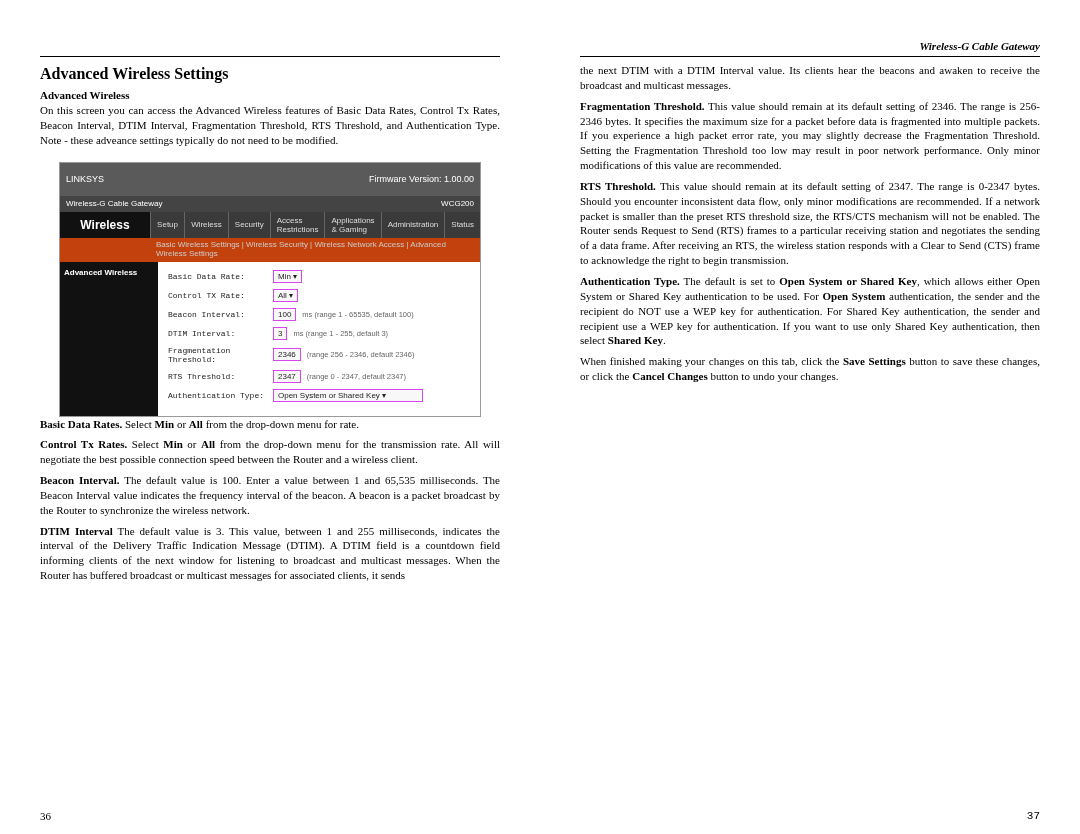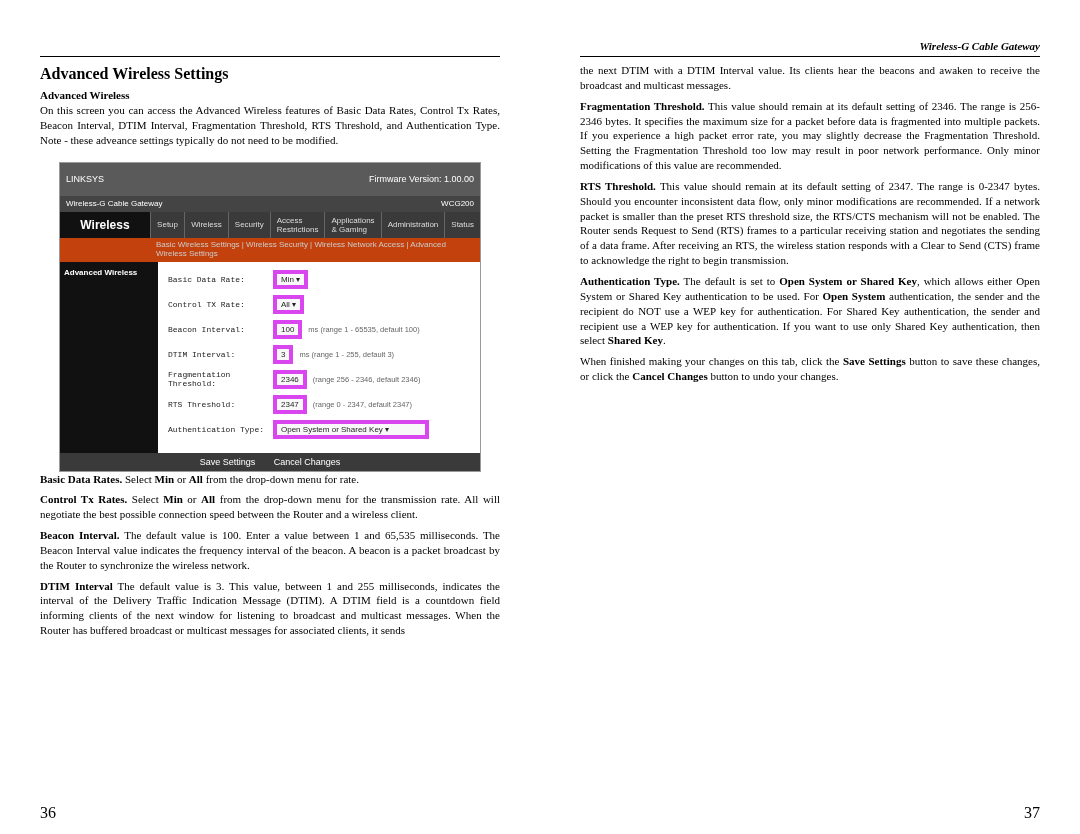--- a/index.html
+++ b/index.html
@@ -59,24 +59,24 @@
   .figure-caption {
     font-family: Arial, Helvetica, sans-serif;
     font-weight: bold;
     font-size: 10px;
     text-align: center;
     margin: 4px 0 10px 0;
   }
   .page-number {
     position: absolute;
     bottom: -18px;
-    font-size: 16px;
+    font-size: 11px;
   }
   .page-left .page-number { left: 40px; }
-  .page-right .page-number { right: 40px; }
+  .page-right .page-number { right: 40px; font-family: Liberation Mono, monospace; }
 
   
   .router-ui {
     width: 420px;
     margin: 8px auto 0 auto;
     border: 1px solid #999;
     font-family: Arial, Helvetica, sans-serif;
     font-size: 9px;
     background: #fff;
   }
@@ -155,21 +155,21 @@
     font-size: 8px;
     color: #222;
   }
   .form-row {
     display: flex;
     align-items: center;
     margin-bottom: 6px;
   }
   .form-row .lab { width: 105px; font-family: Liberation Mono, monospace; }
   .form-row .ctrl {
-    border: 4px solid #d946ef;
+    border: 1px solid #d946ef;
     background: #f8f8f8;
     padding: 1px 4px;
     font-size: 8px;
     display: inline-block;
     margin-right: 6px;
   }
   .form-row .hint { color: #666; font-size: 7.5px; }
   .router-footer {
     background: #3a3a3a;
     color: #fff;
@@ -247,24 +247,20 @@
             <span class="lab">RTS Threshold:</span>
             <span class="ctrl">2347</span>
             <span class="hint">(range 0 - 2347, default 2347)</span>
           </div>
           <div class="form-row">
             <span class="lab">Authentication Type:</span>
             <span class="ctrl" style="min-width:140px">Open System or Shared Key ▾</span>
           </div>
         </div>
       </div>
-      <div class="router-footer">
-        <span>Save Settings</span>
-        <span>Cancel Changes</span>
-      </div>
     </div>
 
     <div class="body-text">
       <p>
         <span class="b">Basic Data Rates.</span><span> Select </span><span class="b">Min</span><span> or </span><span class="b">All</span><span> from the drop-down menu for rate.</span>
       </p>
       <p>
         <span class="b">Control Tx Rates.</span><span> Select </span><span class="b">Min</span><span> or </span><span class="b">All</span><span> from the drop-down menu for the transmission rate. All will negotiate the best possible connection speed between the Router and a wireless client.</span>
       </p>
       <p>

